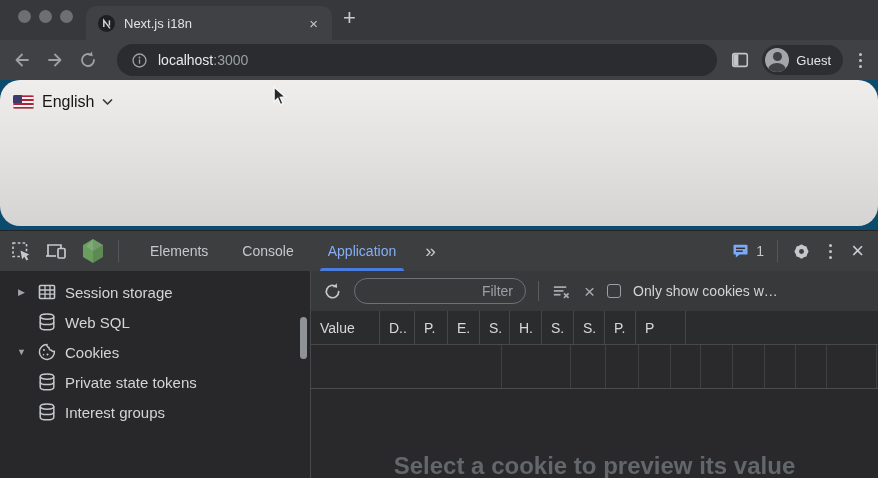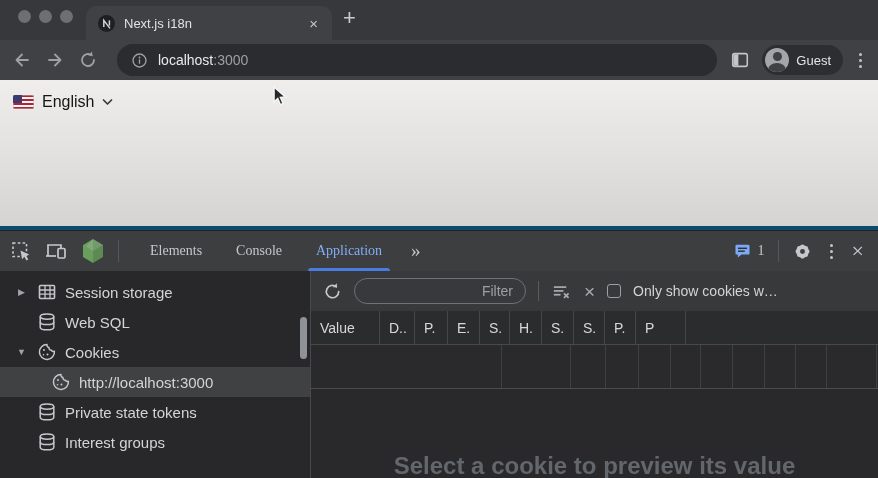--- a/index.html
+++ b/index.html
@@ -43,32 +43,32 @@
   .avatar { width:24px; height:24px; border-radius:50%; background:#a2a6ab; overflow:hidden; position:relative; }
   .avatar::before { content:""; position:absolute; left:7.5px; top:4px; width:9px; height:9px; border-radius:50%; background:#3f4144; }
   .avatar::after { content:""; position:absolute; left:3px; top:14.5px; width:18px; height:14px; border-radius:50%; background:#3f4144; }
   .guest-label { font-size:13px; color:#e3e5e8; }
   .kebab { display:flex; flex-direction:column; gap:3px; padding:2px 4px; }
   .kebab i { width:3px; height:3px; border-radius:50%; background:#c3c6c9; }
 
   
   .page {
     position:absolute; top:80px; left:0; right:0; height:146px;
-    background:linear-gradient(#f0eeec, #d6d4d2); padding:13px 12px 0 13px;
+    background:linear-gradient(#f0eeec, #d6d4d2); padding:13px 12px 0 13px;border-radius:20px;
   }
   .lang { display:flex; align-items:center; gap:8px; width:max-content; }
   .flag { width:21px; height:14px; border-radius:2px; position:relative; overflow:hidden;
           background:repeating-linear-gradient(#b22234 0 2px, #f5f5f5 2px 4px); box-shadow:0 0 0 .5px #bbb inset; }
   .flag::after { content:""; position:absolute; left:0; top:0; width:9px; height:8px; background:#3c3b6e; }
   .lang-label { font-size:16px; color:#161616; }
   .page-heading { margin-top:7px; font-size:27px; color:#121212; }
 
   
   .devtools { position:absolute; top:230px; left:0; right:0; bottom:0; background:#28282a; border-top:1px solid #232325; }
-  .dt-toolbar { height:40px; background:#3c3e40; display:flex; align-items:center; padding:0 12px 0 10px;font-family:Liberation Serif, serif; }
+  .dt-toolbar { height:40px; background:#3c3e40; display:flex; align-items:center; padding:0 12px 0 10px; }
   .dt-icon { flex:0 0 auto; }
   .dt-vdiv { width:1px; height:22px; background:#55575a; margin:0 0 0 12px; }
   .dt-tabs { display:flex; height:40px; margin-left:14px; }
   .dt-tab { position:relative; display:flex; align-items:center; padding:0 17px; font-size:14px; color:#c5c8cb; white-space:nowrap; }
   .dt-tab.selected { color:#85aef5; }
   .dt-tab.selected::after { content:""; position:absolute; left:9px; right:9px; bottom:0; height:3.5px; background:#4a7ce0; border-radius:3px 3px 0 0; }
   .more-tabs { display:flex; align-items:center; padding:0 12px; font-size:19px; color:#c5c8cb; letter-spacing:1px; }
   .dt-right { margin-left:auto; display:flex; align-items:center; gap:13px; }
   .issues { display:flex; align-items:center; gap:6px; }
   .issues-count { font-size:14px; color:#c5c8cb; }
@@ -254,31 +254,20 @@
               <span class="arrow">▼</span>
               <span style="display: flex;">
                 <svg width="20" height="20" viewBox="0 0 20 20">
                   <path d="M17.4 9.2A7.5 7.5 0 1 1 10 2.5c-.3 1.4.4 2.6 1.9 2.9-.2 1.6 1 3 2.7 2.9.2 1 1.5 1.3 2.8.9z" fill="none" stroke="#c5c8cb" stroke-width="1.5" stroke-linejoin="round"></path>
                   <circle cx="7" cy="8" r="1" fill="#c5c8cb"></circle>
                   <circle cx="10.5" cy="12.5" r="1" fill="#c5c8cb"></circle>
                   <circle cx="6.5" cy="12.8" r="0.8" fill="#c5c8cb"></circle>
                 </svg>
               </span>
               <span>Cookies</span>
-            </div>
-            <div class="sb-row selected indent1">
-              <span style="display: flex;">
-                <svg width="20" height="20" viewBox="0 0 20 20">
-                  <path d="M17.4 9.2A7.5 7.5 0 1 1 10 2.5c-.3 1.4.4 2.6 1.9 2.9-.2 1.6 1 3 2.7 2.9.2 1 1.5 1.3 2.8.9z" fill="none" stroke="#c5c8cb" stroke-width="1.5" stroke-linejoin="round"></path>
-                  <circle cx="7" cy="8" r="1" fill="#c5c8cb"></circle>
-                  <circle cx="10.5" cy="12.5" r="1" fill="#c5c8cb"></circle>
-                  <circle cx="6.5" cy="12.8" r="0.8" fill="#c5c8cb"></circle>
-                </svg>
-              </span>
-              <span>http://localhost:3000</span>
             </div>
             <div class="sb-row">
               <span class="arrow"></span>
               <span style="display: flex;">
                 <svg width="20" height="20" viewBox="0 0 20 20">
                   <ellipse cx="10" cy="4.6" rx="6.8" ry="2.6" fill="none" stroke="#c5c8cb" stroke-width="1.5"></ellipse>
                   <path d="M3.2 4.6v10.6c0 1.45 3.05 2.6 6.8 2.6s6.8-1.15 6.8-2.6V4.6" fill="none" stroke="#c5c8cb" stroke-width="1.5"></path>
                   <path d="M3.2 10c0 1.45 3.05 2.6 6.8 2.6s6.8-1.15 6.8-2.6" fill="none" stroke="#c5c8cb" stroke-width="1.5"></path>
                 </svg>
               </span>

